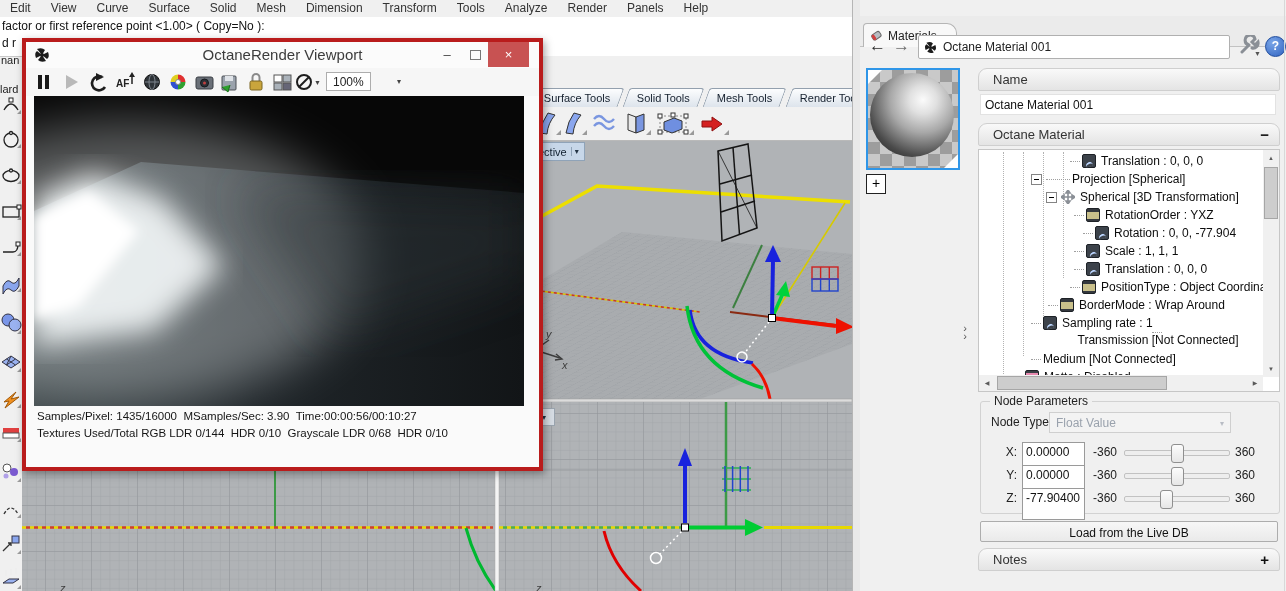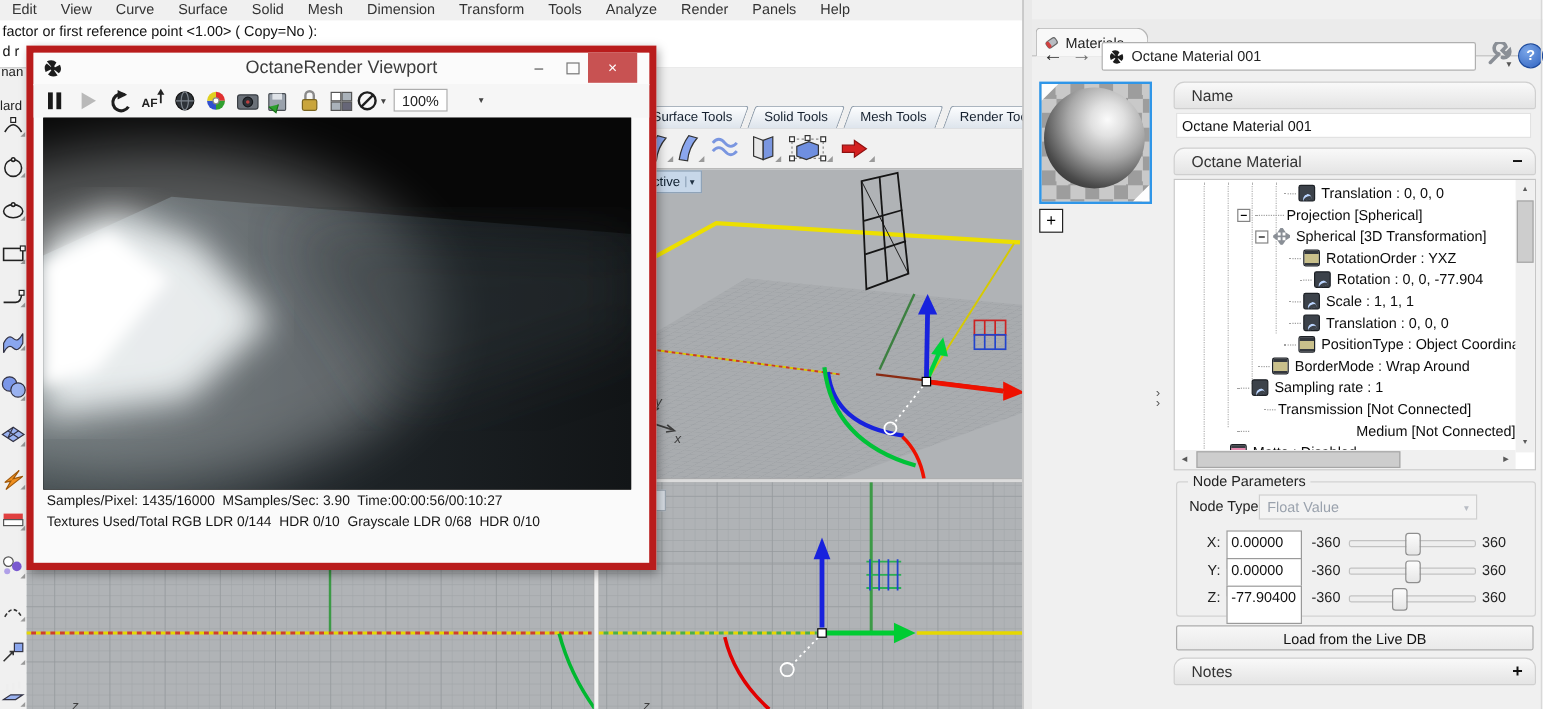--- a/index.html
+++ b/index.html
@@ -24,21 +24,21 @@
   .rtab>span{transform:skewX(20deg);white-space:nowrap;}
   .rtab-stub{width:8px;background:linear-gradient(#fcfdfe,#dde4ec);border-right:1px solid #93a0ae;transform:skewX(-20deg);margin-right:4px;}
   #toolsrow{left:22px;top:107px;width:830px;height:33px;background:#f1f1f1;border-bottom:1px solid #b9b9b9;}
   
   #persplabel{left:533px;top:142px;height:17px;background:#c7d7e9;border:1px solid #8fa3b8;
       font-size:11px;color:#102030;display:flex;align-items:center;padding:0 2px 0 4px;}
   #persplabel .dd{border-left:1px solid #8fa3b8;margin-left:4px;padding:0 3px;font-size:8px;color:#234;}
   #bvplabel{left:533px;top:408px;width:20px;height:16px;background:#d7dde4;border:1px solid #9aa4ae;
       font-size:8px;color:#234;display:flex;align-items:center;justify-content:center;}
   
-  #octwin{left:22px;top:38px;width:513px;height:425px;background:#fafafa;border:6px solid #b91c1c;
+  #octwin{left:22px;top:38px;width:513px;height:425px;background:#fafafa;border:4px solid #b91c1c;
       box-shadow:2px 3px 8px rgba(0,0,0,.35);}
   #octtitle{left:0;top:0;width:100%;height:26px;background:#fbfbfb;border-bottom:1px solid #e3e3e3;}
   #octtitletext{left:0;top:4px;width:100%;text-align:center;font-size:15px;color:#3c3c3c;}
   .titlebtn{top:2px;width:26px;height:21px;text-align:center;font-size:13px;color:#444;line-height:21px;cursor:default;}
   #btnmax i{display:inline-block;width:9px;height:8px;border:1px solid #777;margin-top:6px;}
   #btnclose{left:462px;top:0;width:41px;height:25px;background:#c85252;color:#fff;font-size:13px;
       text-align:center;line-height:25px;}
   #octtools{left:0;top:26px;width:100%;height:28px;background:#f6f6f6;}
   #zoomcombo{left:300px;top:4px;width:45px;height:19px;background:#fff;border:1px solid #adadad;
       font-size:12px;color:#222;line-height:19px;padding-left:6px;box-sizing:border-box;}
@@ -574,25 +574,25 @@
         <div class="trow" style="padding-left:69px;">
             <span class="stub"></span>
             <span class="nico ic-enum"></span>
             <span>BorderMode : Wrap Around</span>
           </div>
         <div class="trow" style="padding-left:52px;">
             <span class="stub"></span>
             <span class="nico ic-curve"></span>
             <span>Sampling rate : 1</span>
           </div>
-        <div class="trow" style="padding-left:74px;">
+        <div class="trow" style="padding-left:74px;flex-direction:column;">
             <span class="stub"></span>
             <span>Transmission  [Not Connected]</span>
           </div>
-        <div class="trow" style="padding-left:52px;justify-content:space-between;">
+        <div class="trow" style="padding-left:52px;">
             <span class="stub"></span>
             <span>Medium  [Not Connected]</span>
           </div>
         <div class="trow" style="padding-left:34px;">
             <span class="stub"></span>
             <span class="nico ic-matte"></span>
             <span>Matte : Disabled</span>
           </div>
       </div>
 

